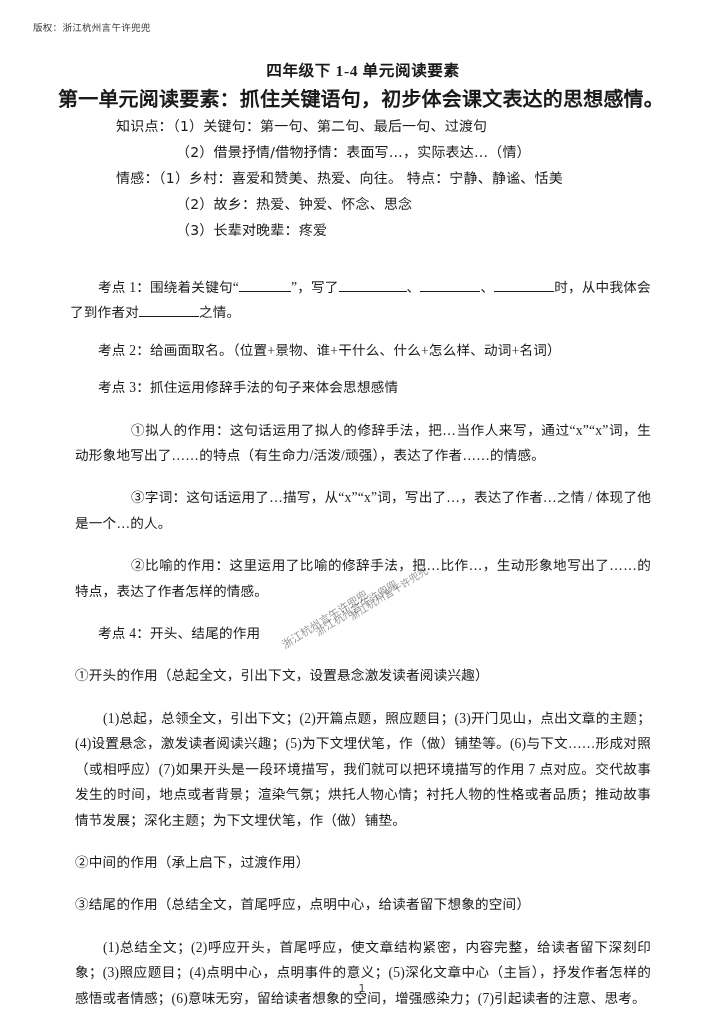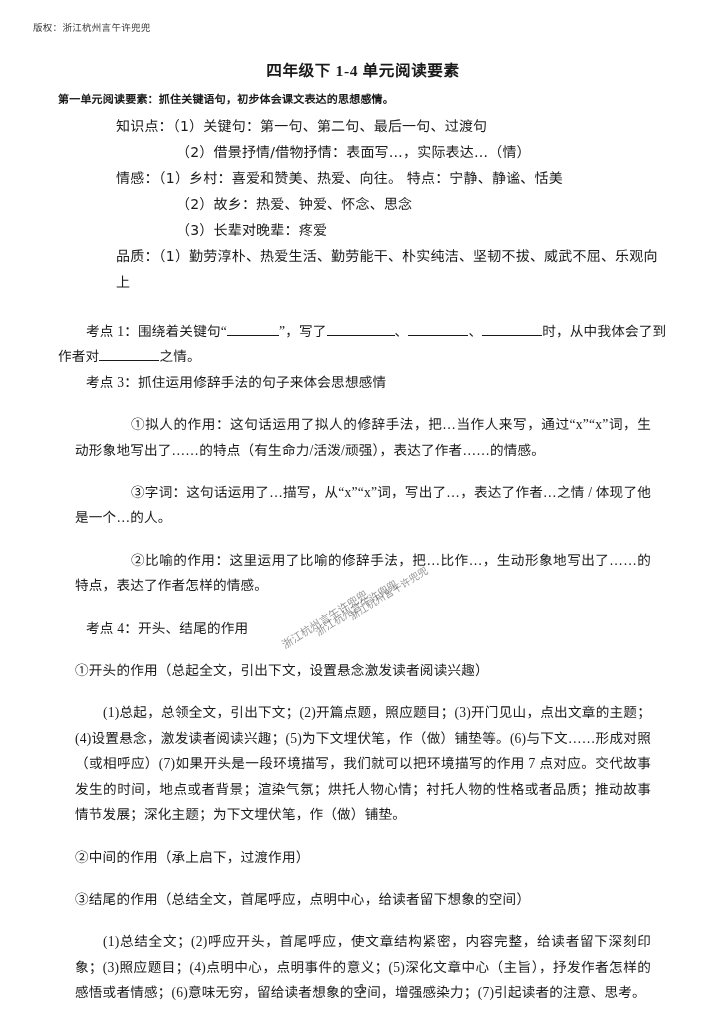--- a/index.html
+++ b/index.html
@@ -52,21 +52,21 @@
     text-align: center;
     font-weight: bold;
     font-size: 15.6px;
     letter-spacing: 0.6px;
     margin: 0 0 2px 0;
     line-height: 26px;
   }
 
   .sec-head {
     font-weight: bold;
-    font-size: 11px;
+    font-size: 20px;
     letter-spacing: 0.2px;
     margin: 0;
     line-height: 27px;
   }
 
   
   .hei {
     font-family: "DejaVu Sans", "Liberation Sans", sans-serif;
     font-size: 14px;
     line-height: 26px;
@@ -80,21 +80,21 @@
     margin: 17px;
     text-indent: 28px;
     line-height: 25.4px;
     letter-spacing: 0.2px;
     text-align: justify;
   }
   .para.flush { text-indent: 0; }
   .para.ind-2 { text-indent: 56px; }
 
   .kaodian {
-    margin: 0;
+    margin: 12px;
     text-indent: 28px;
     line-height: 25.4px;
     letter-spacing: 0.2px;
   }
 
   .rule {
     margin: 6px 0 4px 28px;
     font-size: 13.6px;
     line-height: 20px;
     letter-spacing: -0.6px;
@@ -159,28 +159,26 @@
       <div class="ind1"><span class="lbl">知识点：</span><span>（1）关键句：第一句、第二句、最后一句、过渡句</span></div>
       <div class="ind2"><span>（2）借景抒情/借物抒情：表面写…，实际表达…（情）</span></div>
     </div>
 
     <div class="hei">
       <div class="ind1"><span class="lbl">情感：</span><span>（1）乡村：喜爱和赞美、热爱、向往。 特点：宁静、静谧、恬美</span></div>
       <div class="ind2"><span>（2）故乡：热爱、钟爱、怀念、思念</span></div>
       <div class="ind2"><span>（3）长辈对晚辈：疼爱</span></div>
     </div>
 
-    <div class="hei">
-      <div class="ind1"><span class="lbl">品质：</span><span>（1）勤劳淳朴、热爱生活、勤劳能干、朴实纯洁、坚韧不拔、威武不屈、乐观向上</span></div>
-    </div>
 
     <div class="rule">______________________________________________________________________</div>
 
     <p class="kaodian"><span>考点 1：</span><span>围绕着关键句“</span><span class="u u6"></span><span>”，写了</span><span class="u u8"></span><span>、</span><span class="u u7"></span><span>、</span><span class="u u7"></span><span>时，从中我体会了到作者对</span><span class="u u7"></span><span>之情。</span></p>
 
+    <p class="kaodian"><span>考点 2：</span><span>给画面取名。（位置+景物、谁+干什么、什么+怎么样、动词+名词）</span></p>
 
     <p class="kaodian"><span>考点 3：</span><span>抓住运用修辞手法的句子来体会思想感情</span></p>
 
     <p class="para ind-2">①拟人的作用：这句话运用了拟人的修辞手法，把…当作人来写，通过“x”“x”词，生动形象地写出了……的特点（有生命力/活泼/顽强），表达了作者……的情感。</p>
     <p class="para ind-2">③字词：这句话运用了…描写，从“x”“x”词，写出了…，表达了作者…之情 / 体现了他是一个…的人。</p>
     <p class="para ind-2">②比喻的作用：这里运用了比喻的修辞手法，把…比作…，生动形象地写出了……的特点，表达了作者怎样的情感。</p>
 
     <p class="kaodian"><span>考点 4：</span><span>开头、结尾的作用</span></p>
 
     <p class="para flush">①开头的作用（总起全文，引出下文，设置悬念激发读者阅读兴趣）</p>

